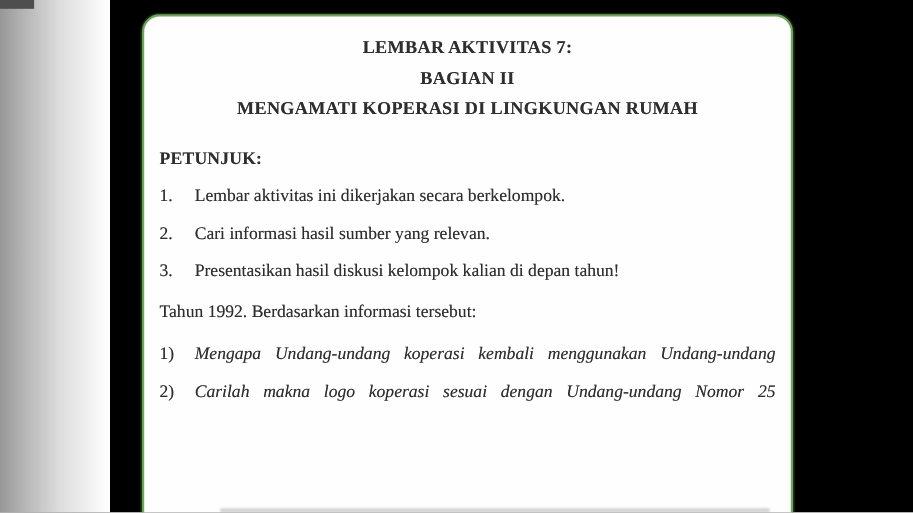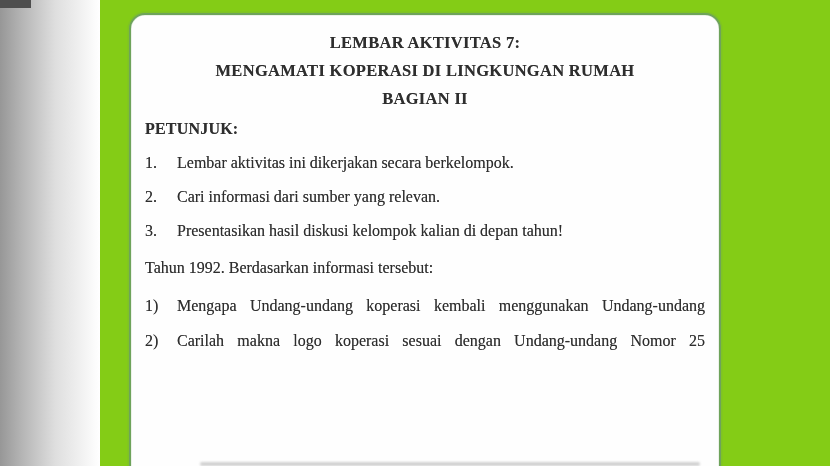--- a/index.html
+++ b/index.html
@@ -5,21 +5,21 @@
   html, body {
     margin: 0;
     padding: 0;
     background: #ffffff;
   }
   .page {
     position: relative;
     width: 830px;
     height: 466px;
     overflow: hidden;
-    background: #84cc16;
+    background: #000000;
     font-family: "Liberation Serif", "DejaVu Serif", serif;
     color: #2e2e2e;
   }
   
   .left-shadow {
     position: absolute;
     left: 0; top: 0;
     width: 100px; height: 466px;
     background: linear-gradient(to right, #979797 0%, #b5b5b5 22%, #dedede 55%, #ffffff 100%);
   }
@@ -55,21 +55,21 @@
     text-shadow: 0 0 0.5px rgba(46,46,46,0.55);
   }
   .title-line {
     text-align: center;
     font-weight: bold;
     font-size: 16.5px;
     line-height: 28px;
     letter-spacing: 0.3px;
   }
   .section-label {
-    margin-top: 6px;
+    margin-top: 22px;
     font-weight: bold;
     font-size: 16px;
     line-height: 20px;
     letter-spacing: 0.2px;
   }
   .instruction-list { margin-top: 14px; }
   .li-row {
     display: flex;
     font-size: 16px;
     line-height: 20px;
@@ -87,47 +87,47 @@
   }
   .jl { text-align: justify; text-align-last: justify; }
   .question-list { margin-top: 12px; }
   .q-row {
     display: flex;
     font-size: 16px;
     margin-bottom: 10px;
   }
   .q-num { flex: 0 0 32px; line-height: 25px; }
   .q-body { flex: 1 1 auto; }
-  .q-line { line-height: 25px; }
+  .q-line { line-height: 25px; font-style: italic; }
 </style>
 </head>
 <body>
 
 <div class="page">
 
   <div class="left-shadow"></div>
   <div class="topleft-bar"></div>
 
   <div class="activity-box">
     <div class="box-content">
 
       <div class="title-line">LEMBAR AKTIVITAS 7:</div>
+      <div class="title-line">BAGIAN II</div>
       <div class="title-line">MENGAMATI KOPERASI DI LINGKUNGAN RUMAH</div>
-      <div class="title-line">BAGIAN II</div>
 
       <div class="section-label">PETUNJUK:</div>
 
       <div class="instruction-list">
         <div class="li-row">
           <span class="li-num">1.</span>
           <span class="li-text">Lembar aktivitas ini dikerjakan secara berkelompok.</span>
         </div>
         <div class="li-row">
           <span class="li-num">2.</span>
-          <span class="li-text">Cari informasi dari sumber yang relevan.</span>
+          <span class="li-text">Cari informasi hasil sumber yang relevan.</span>
         </div>
         <div class="li-row">
           <span class="li-num">3.</span>
           <span class="li-text">Presentasikan hasil diskusi kelompok kalian di depan tahun!</span>
         </div>
       </div>
 
       <div class="paragraph">
         <div class="para-line">Tahun 1992. Berdasarkan informasi tersebut:</div>
       </div>

